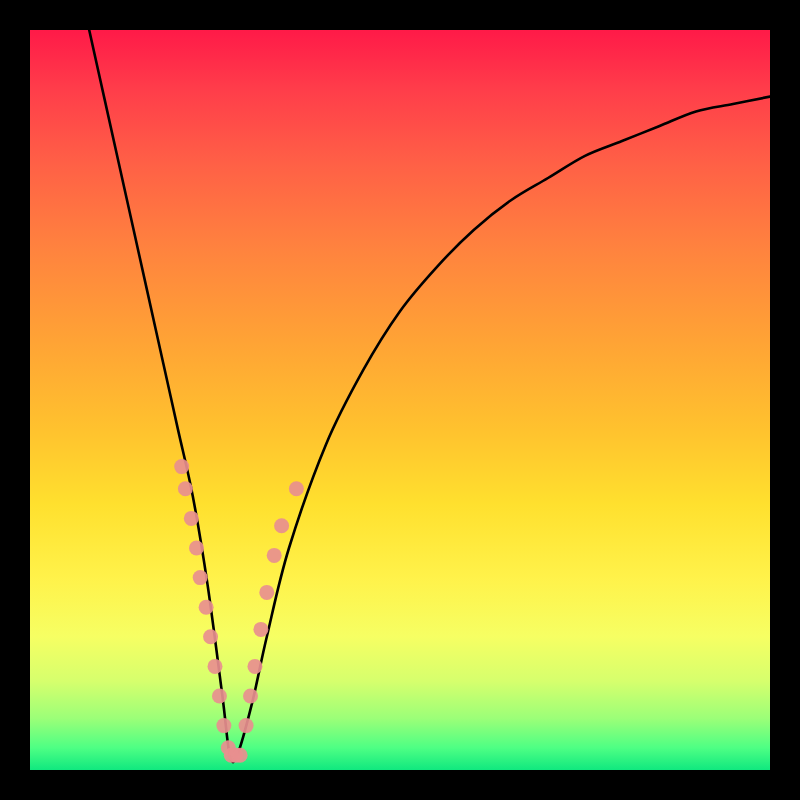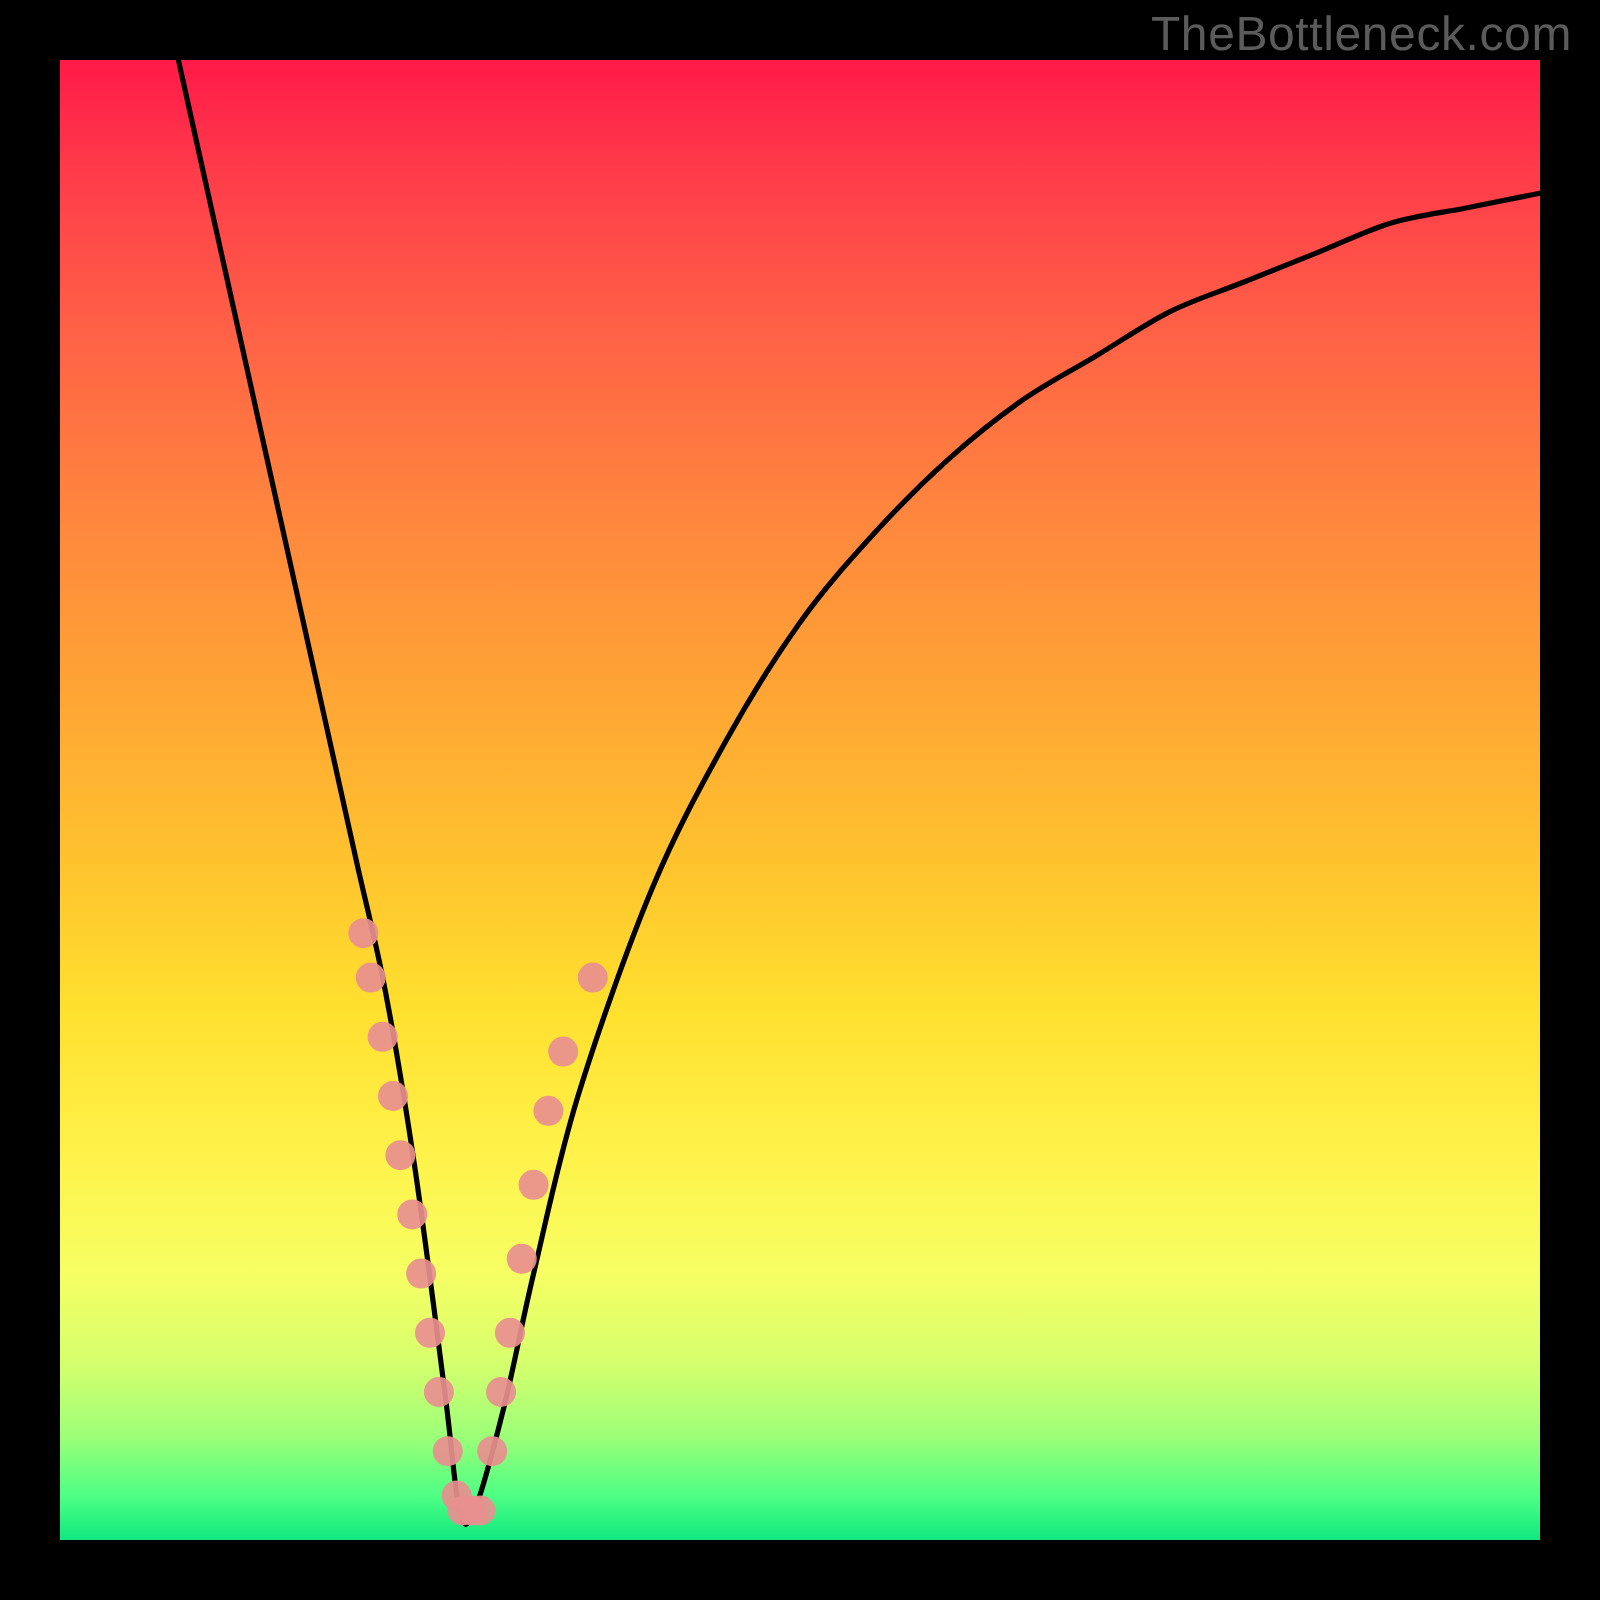--- a/index.html
+++ b/index.html
@@ -57,21 +57,20 @@
     width: 740px;
     height: 740px;
     overflow: visible;
   }
 </style>
 </head>
 <body>
 
 <div class="frame">
 
-  <div class="watermark">TheBottleneck.com</div>
 
   <div class="plot-area">
     <svg class="curve" viewBox="0 0 740 740" preserveAspectRatio="none">
       <g>
         <path id="curve-path" fill="none" stroke="#000" stroke-width="2.6" stroke-linecap="round" d="M 59.2,0 C 61.66666666666667,11.100000000000003 69.06666666666666,44.40000000000002 74,66.60000000000002 C 78.93333333333334,88.80000000000003 83.86666666666666,111.00000000000004 88.8,133.20000000000005 C 93.73333333333333,155.40000000000006 98.66666666666667,177.60000000000008 103.60000000000001,199.80000000000007 C 108.53333333333335,222.00000000000006 113.46666666666667,244.2 118.4,266.4 C 123.33333333333334,288.59999999999997 128.26666666666665,310.79999999999995 133.2,332.99999999999994 C 138.13333333333333,355.19999999999993 143.06666666666666,377.4 148,399.59999999999997 C 152.93333333333334,421.79999999999995 157.86666666666667,440.29999999999995 162.8,466.2 C 167.73333333333335,492.1 172.66666666666666,521.7 177.6,555 C 182.53333333333333,588.3 188.7,637.6333333333333 192.4,666 C 196.10000000000002,694.3666666666667 197.33333333333334,715.3333333333334 199.8,725.2 C 202.26666666666668,735.0666666666667 203.50000000000003,733.8333333333334 207.20000000000002,725.2 C 210.9,716.5666666666667 217.06666666666666,693.1333333333333 222,673.4 C 226.93333333333334,653.6666666666666 230.63333333333335,632.6999999999999 236.8,606.8 C 242.96666666666667,580.9 249.13333333333333,550.0666666666666 259,518 C 268.8666666666667,485.93333333333334 283.6666666666667,444 296,414.4 C 308.3333333333333,384.79999999999995 320.6666666666667,362.59999999999997 333,340.4 C 345.3333333333333,318.2 357.66666666666663,298.46666666666664 370,281.2 C 382.33333333333337,263.93333333333334 394.66666666666674,250.36666666666662 407.00000000000006,236.79999999999995 C 419.33333333333337,223.2333333333333 431.6666666666667,210.90000000000006 444,199.80000000000007 C 456.3333333333333,188.70000000000007 468.6666666666667,178.8333333333333 481,170.19999999999993 C 493.3333333333333,161.56666666666658 505.6666666666667,155.39999999999998 518,148 C 530.3333333333334,140.60000000000002 542.6666666666666,131.96666666666673 555,125.80000000000007 C 567.3333333333334,119.6333333333334 579.6666666666666,115.93333333333334 592,111 C 604.3333333333334,106.06666666666666 616.6666666666666,101.13333333333338 629,96.20000000000005 C 641.3333333333334,91.26666666666671 653.6666666666666,85.09999999999998 666,81.39999999999998 C 678.3333333333334,77.69999999999997 690.6666666666666,76.46666666666665 703,74 C 715.3333333333334,71.53333333333335 733.8333333333334,67.83333333333336 740,66.60000000000002"></path>
       </g>
       <g id="markers-group">
           <circle cx="151.7" cy="436.6" r="7.5" fill="#e88f8f" fill-opacity="0.92"></circle>
           <circle cx="155.4" cy="458.8" r="7.5" fill="#e88f8f" fill-opacity="0.92"></circle>
           <circle cx="161.32" cy="488.4" r="7.5" fill="#e88f8f" fill-opacity="0.92"></circle>

